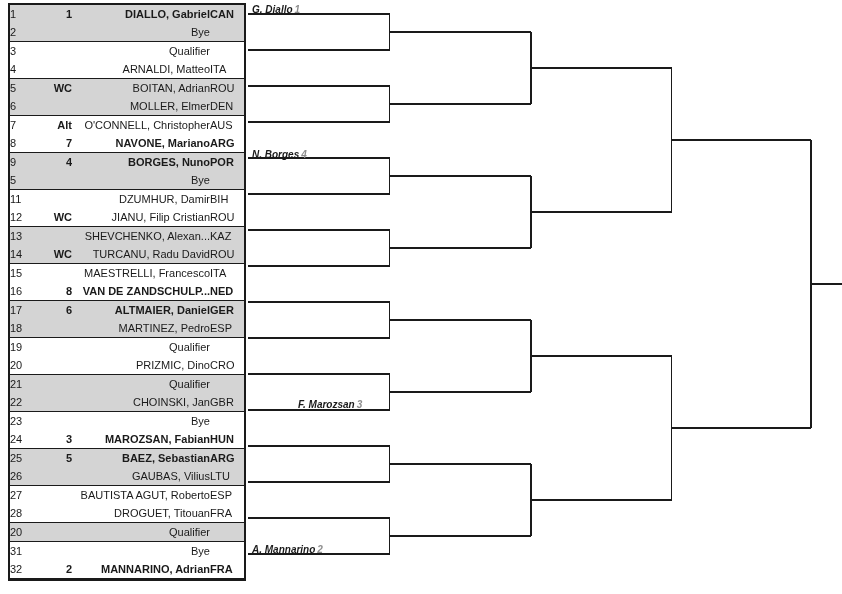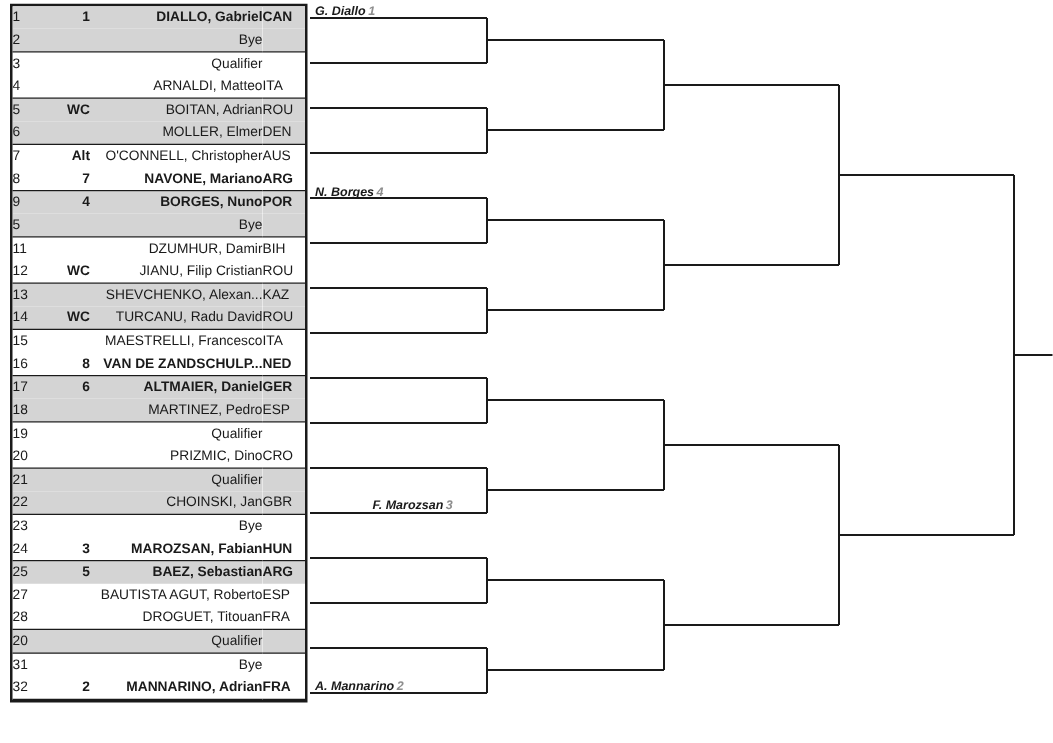--- a/index.html
+++ b/index.html
@@ -233,20 +233,26 @@
             <td class="c-pos">24</td>
             <td class="c-mark">3</td>
             <td class="c-name">MAROZSAN, Fabian</td>
             <td class="c-ctry">HUN</td>
           </tr>
           <tr class="shaded seeded">
             <td class="c-pos">25</td>
             <td class="c-mark">5</td>
             <td class="c-name">BAEZ, Sebastian</td>
             <td class="c-ctry">ARG</td>
+          </tr>
+          <tr class="shaded pair-end">
+            <td class="c-pos">26</td>
+            <td class="c-mark"></td>
+            <td class="c-name">GAUBAS, Vilius</td>
+            <td class="c-ctry">LTU</td>
           </tr>
           <tr class="plain">
             <td class="c-pos">27</td>
             <td class="c-mark"></td>
             <td class="c-name">BAUTISTA AGUT, Roberto</td>
             <td class="c-ctry">ESP</td>
           </tr>
           <tr class="plain pair-end">
             <td class="c-pos">28</td>
             <td class="c-mark"></td>

